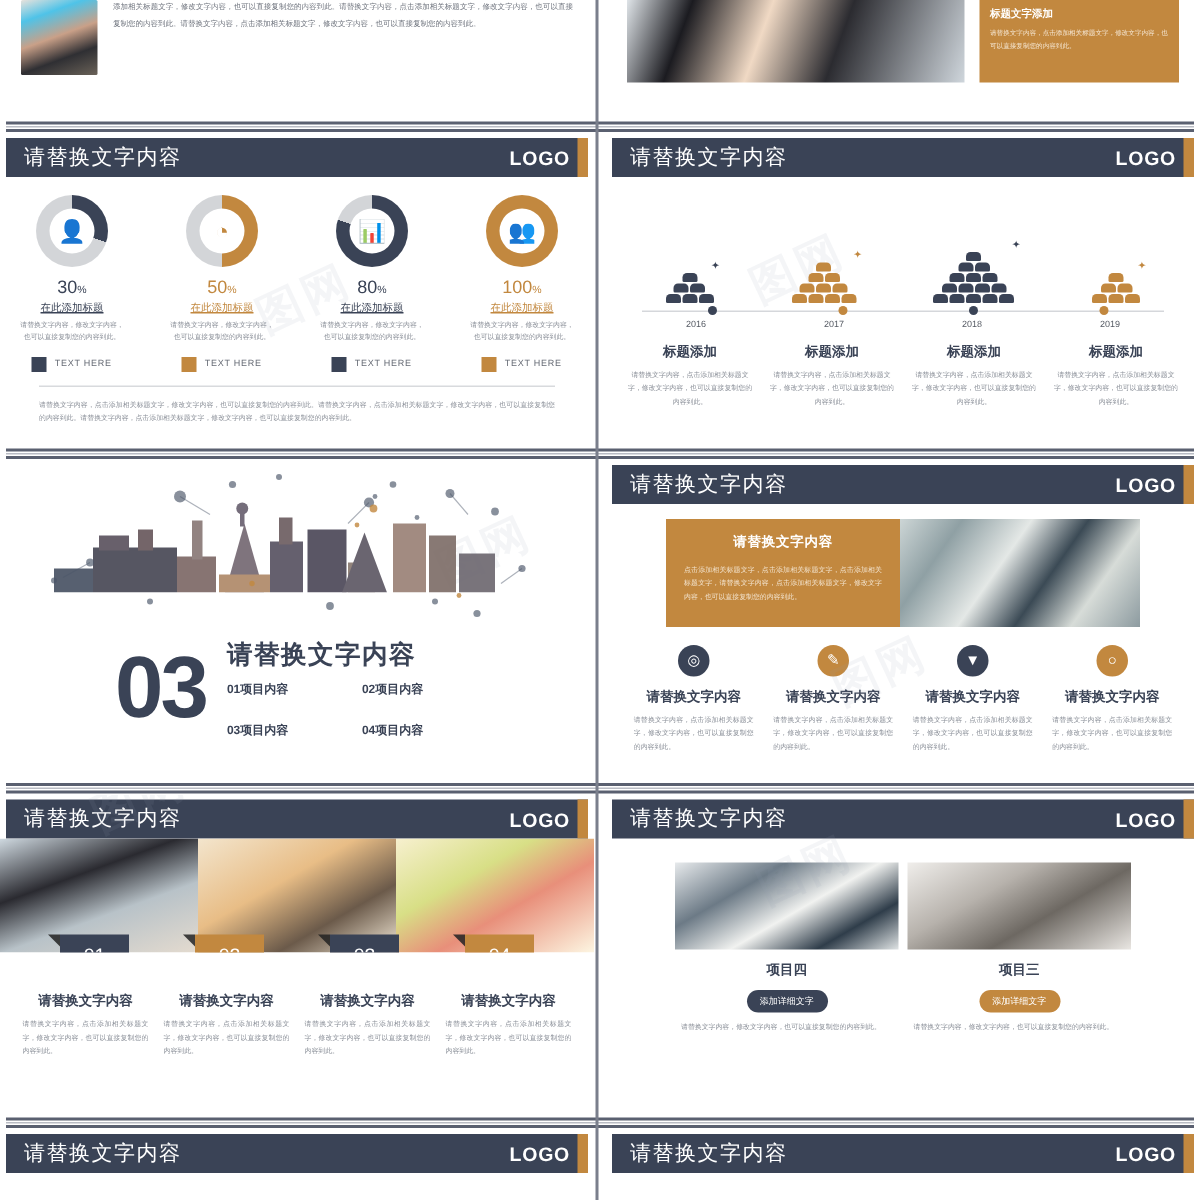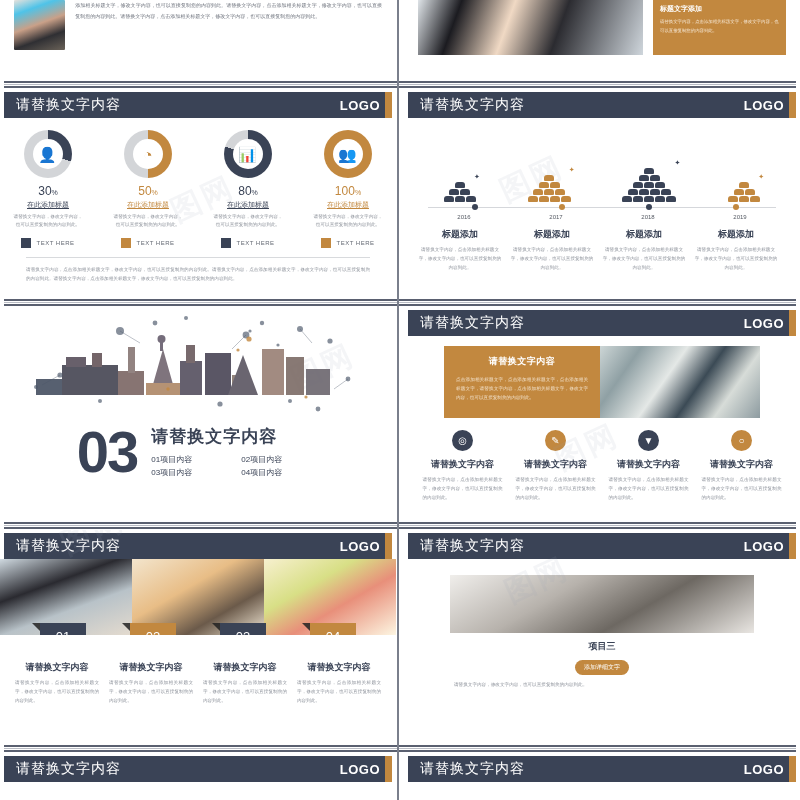--- a/index.html
+++ b/index.html
@@ -65,31 +65,31 @@
   .bars{ display:flex; justify-content:space-around; align-items:flex-end; height:70px; margin-top:14px; padding:0 14px;}
   .pyr{ display:flex; flex-direction:column; align-items:center; position:relative;}
   .prow{ display:flex; gap:1px; margin-top:1px; }
   .ing{ width:10px; height:6px; border-radius:3px 3px 1px 1px; }
   .spark{ position:absolute; font-size:7px; }
   .tline{ position:relative; height:10px; margin:0 24px; }
   .tline .ln{ position:absolute; top:5px; left:0; right:0; height:1px; background:#d5d7db; }
   .tline .dot{ position:absolute; top:2px; width:6px;height:6px;border-radius:50%; }
   .years{ display:flex; justify-content:space-around; padding:0 14px; margin-top:2px;}
   .years div{ font-size:6px; color:#555a63; width:90px; text-align:center;}
-  .tcols{ display:flex; justify-content:flex-start; padding:0 10px; margin-top:8px;}
+  .tcols{ display:flex; justify-content:space-between; padding:0 10px; margin-top:8px;}
   .tcol{ width:92px; text-align:center; }
   .tcol h4{ font-size:9px; color:#3a4356; font-weight:700; }
   .tcol p{ font-size:4.6px; color:#8a8f98; line-height:2.0; margin-top:4px; padding:0 4px;}
 
   
   .city{ position:relative; height:120px; margin-top:2px; overflow:hidden;}
   .secline{ display:flex; align-items:center; justify-content:center; gap:14px; margin-top:-4px;}
   .bignum{ font-size:58px; font-weight:800; color:#3a4356; line-height:0.82; letter-spacing:-2px;}
   .secright h3{ font-size:17px; color:#3a4356; font-weight:700; letter-spacing:1px;}
-  .secitems{ display:grid; grid-template-columns:repeat(2,78px); gap:2px 12px; margin-top:6px;}
+  .secitems{ display:grid; grid-template-columns:repeat(2,78px); gap:16px 12px; margin-top:6px;font-weight:bold;}
   .secitems span{ font-size:8px; color:#3a4356; }
 
   
   .banner{ display:flex; margin:10px 40px 0 40px; height:72px; }
   .banner .bl{ flex:0 0 156px; background:#c2883f; padding:9px 12px; }
   .banner .bl h4{ color:#fff; font-size:9px; text-align:center; font-weight:700; letter-spacing:0.5px;}
   .banner .bl p{ color:#f3e3cd; font-size:4.6px; line-height:2.0; margin-top:7px; text-align:justify;}
   .banner .br{ flex:1; position:relative; overflow:hidden; background:#b9c3c8;}
   .icons4{ display:flex; justify-content:space-around; margin-top:12px; padding:0 12px;}
   .ic4{ width:88px; text-align:center;}
@@ -511,20 +511,21 @@
     <div class="gutter"></div>
 
     <div class="slide">
       <div class="hdr">
         <div class="htitle">请替换文字内容</div>
         <div class="hlogo">LOGO</div>
         <div class="hacc"></div>
       </div>
       <div class="wm" style="left:100px;top:30px;">图网</div>
       <div class="cards" id="card-row">
+          <div class="card"><div class="thumb" style="background:linear-gradient(150deg,#e7eaec 0%,#6c7a86 30%,#f1f2f0 55%,#2f3d4a 78%,#dfe3e4 100%)"></div><h5>项目四</h5><div class="pill" style="background:#3a4356">添加详细文字</div><p>请替换文字内容，修改文字内容，也可以直接复制您的内容到此。</p></div>
           <div class="card"><div class="thumb" style="background:linear-gradient(150deg,#f0eeeb 0%,#b7b2ac 35%,#6d6862 62%,#e9e6e2 100%)"></div><h5>项目三</h5><div class="pill" style="background:#c2883f">添加详细文字</div><p>请替换文字内容，修改文字内容，也可以直接复制您的内容到此。</p></div>
         </div>
     </div>
   </div>
   <div class="hsep" style="top:744px;">
       <div class="mid"></div>
     </div>
 
   <div class="row" style="top:753px;height:47px;">
     <div class="slide">

